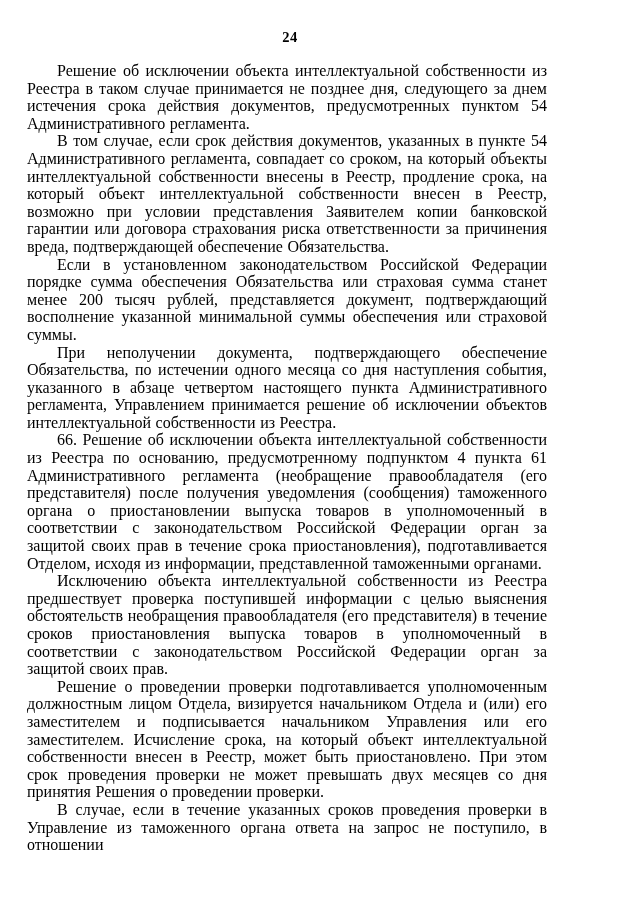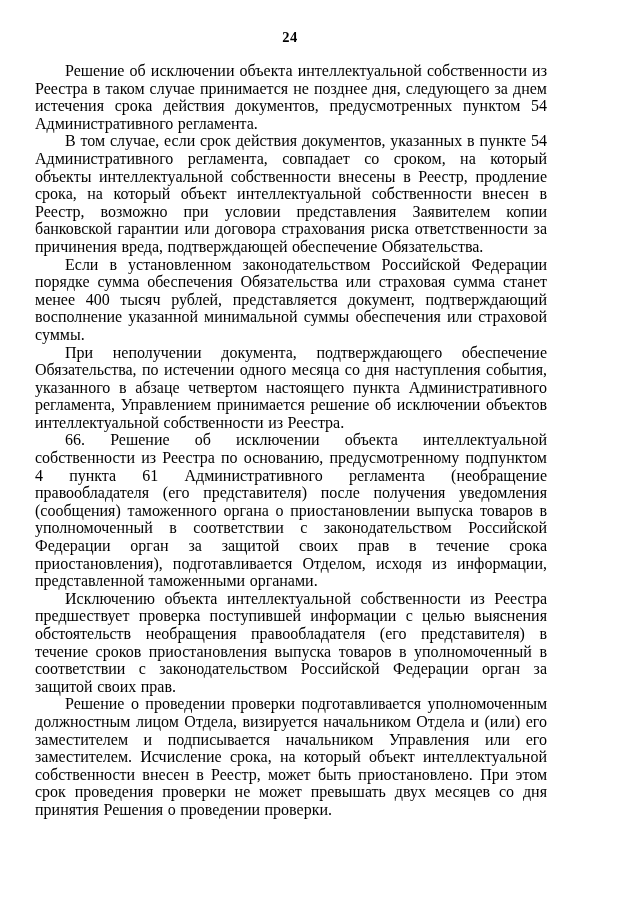--- a/index.html
+++ b/index.html
@@ -19,40 +19,41 @@
   }
   .page-number {
     padding-top: 30px;
     text-align: center;
     font-size: 14.5px;
     line-height: 15px;
     font-weight: bold;
     letter-spacing: 0.5px;
   }
   .content {
-    margin: 17px 33px 0 35px;
+    margin: 17px 33px 0 27px;
     font-size: 16px;
     line-height: 17.6px;
     text-align: justify;
     text-justify: inter-word;
   }
   .para {
     margin: 0;
     padding: 0;
     text-indent: 30px;
     word-spacing: 0.5px;
   }
 </style>
 </head>
 <body>
 
 <div class="page">
   <div class="page-number">24</div>
   <div class="content">
     <p class="para">Решение об исключении объекта интеллектуальной собственности из Реестра в таком случае принимается не позднее дня, следующего за днем истечения срока действия документов, предусмотренных пунктом 54 Административного регламента.</p>
     <p class="para">В том случае, если срок действия документов, указанных в пункте 54 Административного регламента, совпадает со сроком, на который объекты интеллектуальной собственности внесены в Реестр, продление срока, на который объект интеллектуальной собственности внесен в Реестр, возможно при условии представления Заявителем копии банковской гарантии или договора страхования риска ответственности за причинения вреда, подтверждающей обеспечение Обязательства.</p>
-    <p class="para">Если в установленном законодательством Российской Федерации порядке сумма обеспечения Обязательства или страховая сумма станет менее 400 тысяч рублей, представляется документ, подтверждающий восполнение указанной минимальной суммы обеспечения или страховой суммы.</p>
+    <p class="para">Если в установленном законодательством Российской Федерации порядке сумма обеспечения Обязательства или страховая сумма станет менее 200 тысяч рублей, представляется документ, подтверждающий восполнение указанной минимальной суммы обеспечения или страховой суммы.</p>
     <p class="para">При неполучении документа, подтверждающего обеспечение Обязательства, по истечении одного месяца со дня наступления события, указанного в абзаце четвертом настоящего пункта Административного регламента, Управлением принимается решение об исключении объектов интеллектуальной собственности из Реестра.</p>
     <p class="para">66. Решение об исключении объекта интеллектуальной собственности из Реестра по основанию, предусмотренному подпунктом 4 пункта 61 Административного регламента (необращение правообладателя (его представителя) после получения уведомления (сообщения) таможенного органа о приостановлении выпуска товаров в уполномоченный в соответствии с законодательством Российской Федерации орган за защитой своих прав в течение срока приостановления), подготавливается Отделом, исходя из информации, представленной таможенными органами.</p>
     <p class="para">Исключению объекта интеллектуальной собственности из Реестра предшествует проверка поступившей информации с целью выяснения обстоятельств необращения правообладателя (его представителя) в течение сроков приостановления выпуска товаров в уполномоченный в соответствии с законодательством Российской Федерации орган за защитой своих прав.</p>
     <p class="para">Решение о проведении проверки подготавливается уполномоченным должностным лицом Отдела, визируется начальником Отдела и (или) его заместителем и подписывается начальником Управления или его заместителем. Исчисление срока, на который объект интеллектуальной собственности внесен в Реестр, может быть приостановлено. При этом срок проведения проверки не может превышать двух месяцев со дня принятия Решения о проведении проверки.</p>
+    <p class="para">В случае, если в течение указанных сроков проведения проверки в Управление из таможенного органа ответа на запрос не поступило, в отношении</p>
   </div>
 </div>
 
 </body></html>

